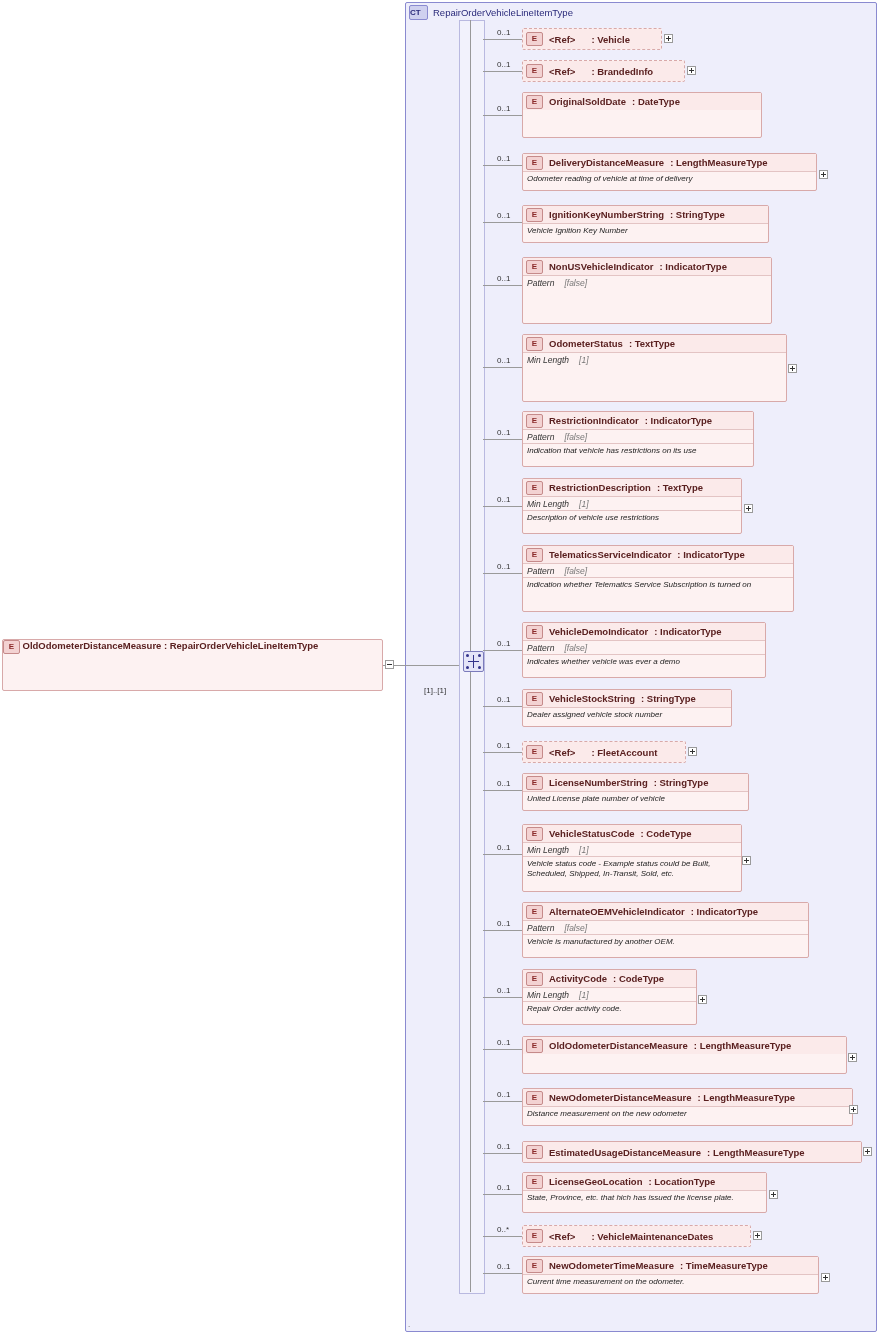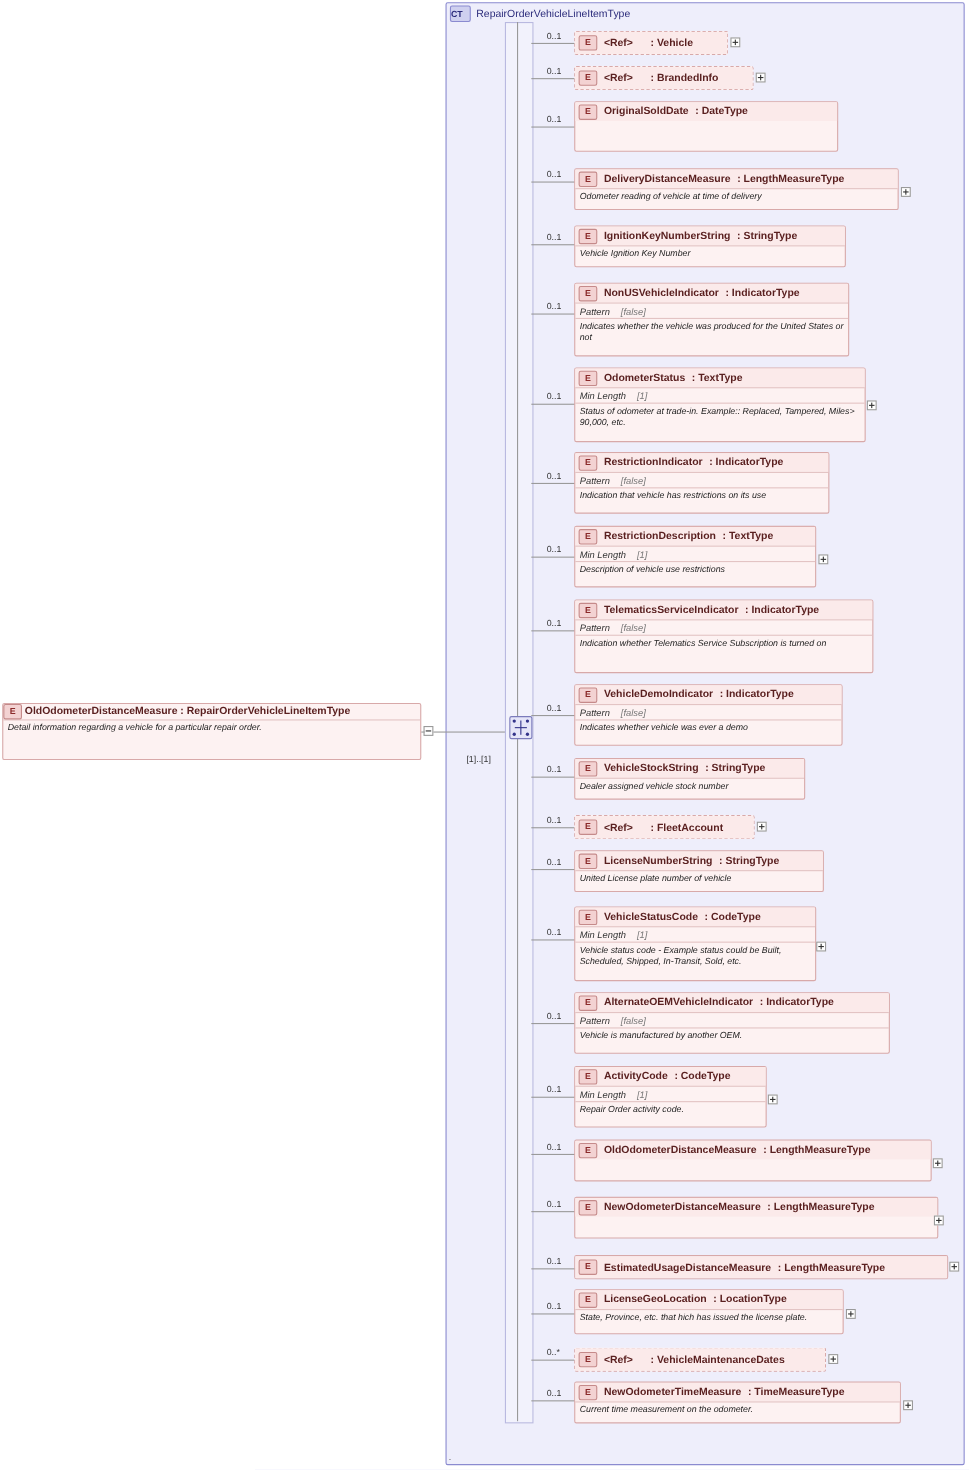--- a/index.html
+++ b/index.html
@@ -146,21 +146,20 @@
 
   <div class="seq-bar"></div>
   <div class="seq-line"></div>
 
   <div class="root-box">
     <div class="hdr">
       <span class="etag">E</span>
       <span class="ename">OldOdometerDistanceMeasure</span>
       <span class="ename type">: RepairOrderVehicleLineItemType</span>
     </div>
-    <div class="doc">Detail information regarding a vehicle for a particular repair order.</div>
   </div>
   <div class="minus" style="left:385px;top:660px;"></div>
   <div class="hline" style="left:383px;top:665px;width:3px;"></div>
   <div class="hline" style="left:394px;top:665px;width:65px;"></div>
   <div class="occ" style="left:424px;top:686px;">[1]..[1]</div>
 
   <div class="seqicon">
     <div class="bar" style="left:9px;top:3px;width:1px;height:13px;"></div>
     <div class="bar" style="left:4px;top:9px;width:11px;height:1px;"></div>
     <div class="dot" style="left:2px;top:2px;"></div>
@@ -229,36 +228,34 @@
   <div class="ebox" style="left:522px;top:257px;width:250px;height:67px;">
     <div class="hdr">
       <span class="etag">E</span>
       <span class="ename">NonUSVehicleIndicator</span>
       <span class="ename type">: IndicatorType</span>
     </div>
     <div class="facet">
       <span>Pattern</span>
       <span class="fval">[false]</span>
     </div>
-    <div class="doc">Indicates whether the vehicle was produced for the United States or not</div>
   </div>
 
   <div class="occ" style="left:497px;top:356px;">0..1</div>
   <div class="hline" style="left:483px;top:367px;width:40px;"></div>
   <div class="ebox" style="left:522px;top:334px;width:265px;height:68px;">
     <div class="hdr">
       <span class="etag">E</span>
       <span class="ename">OdometerStatus</span>
       <span class="ename type">: TextType</span>
     </div>
     <div class="facet">
       <span>Min Length</span>
       <span class="fval">[1]</span>
     </div>
-    <div class="doc">Status of odometer at trade-in. Example:: Replaced, Tampered, Miles&gt; 90,000, etc.</div>
   </div>
   <div class="plus" style="left:788px;top:364px;"></div>
 
   <div class="occ" style="left:497px;top:428px;">0..1</div>
   <div class="hline" style="left:483px;top:439px;width:40px;"></div>
   <div class="ebox" style="left:522px;top:411px;width:232px;height:56px;">
     <div class="hdr">
       <span class="etag">E</span>
       <span class="ename">RestrictionIndicator</span>
       <span class="ename type">: IndicatorType</span>
@@ -408,20 +405,21 @@
   <div class="plus" style="left:848px;top:1053px;"></div>
 
   <div class="occ" style="left:497px;top:1090px;">0..1</div>
   <div class="hline" style="left:483px;top:1101px;width:40px;"></div>
   <div class="ebox" style="left:522px;top:1088px;width:331px;height:38px;">
     <div class="hdr">
       <span class="etag">E</span>
       <span class="ename">NewOdometerDistanceMeasure</span>
       <span class="ename type">: LengthMeasureType</span>
     </div>
+    <div class="doc">Distance measurement on the new odometer</div>
   </div>
   <div class="plus" style="left:849px;top:1105px;"></div>
 
   <div class="occ" style="left:497px;top:1142px;">0..1</div>
   <div class="hline" style="left:483px;top:1153px;width:40px;"></div>
   <div class="ebox" style="left:522px;top:1141px;width:340px;height:22px;">
     <div class="hdr" style="height:20px;">
       <span class="etag">E</span>
       <span class="ename">EstimatedUsageDistanceMeasure</span>
       <span class="ename type">: LengthMeasureType</span>

